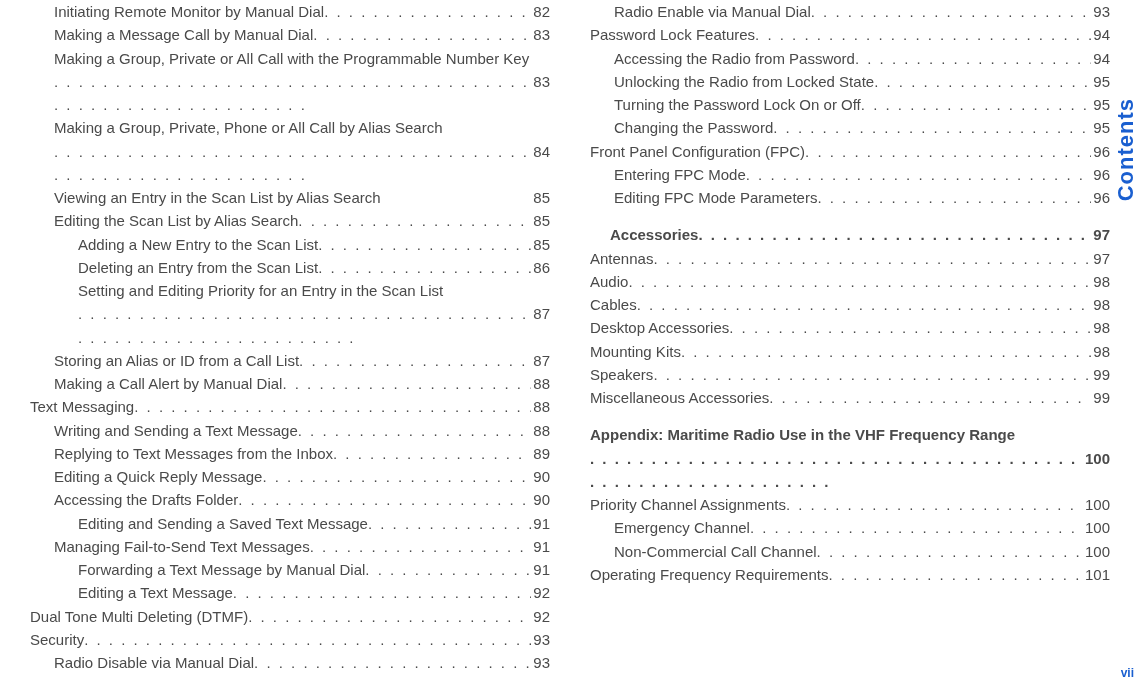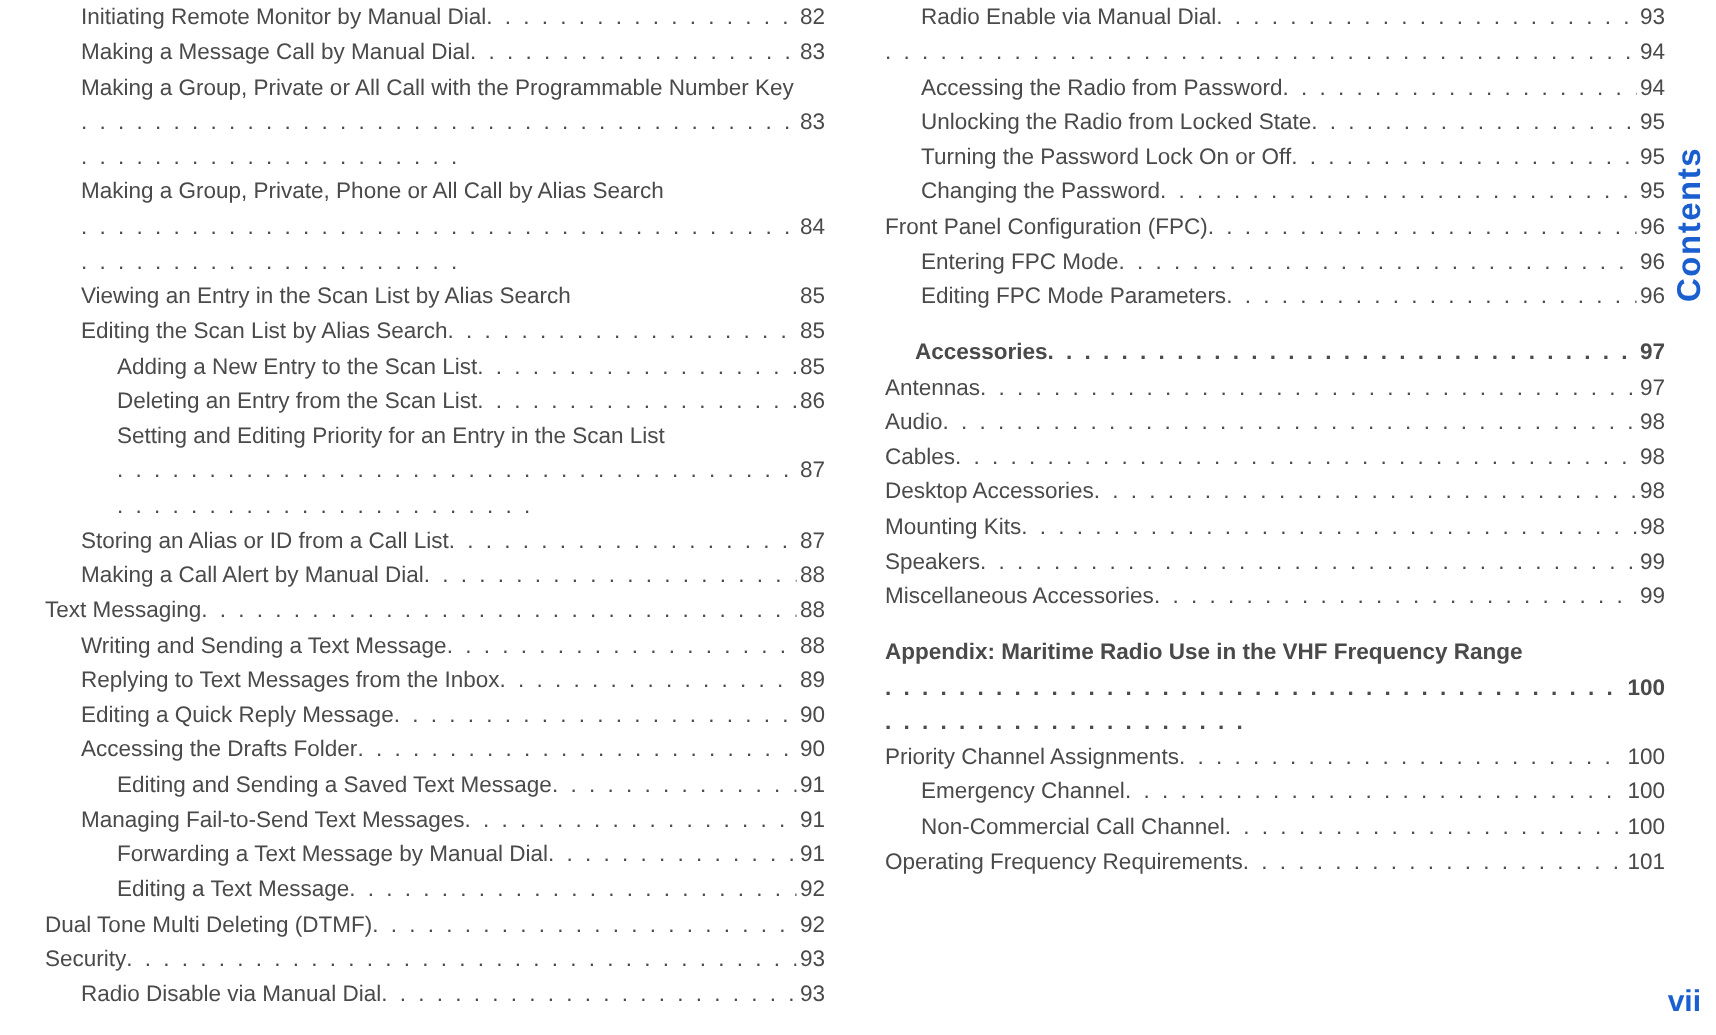--- a/index.html
+++ b/index.html
@@ -63,21 +63,21 @@
     font-weight: bold;
     font-size: 22px;
     letter-spacing: 1px;
   }
   .page-number {
     position: absolute;
     right: 10px;
     bottom: 10px;
     color: #1a5fd0;
     font-weight: bold;
-    font-size: 20px;
+    font-size: 12px;
   }
   .nodots .dots::before { content: ""; }
 </style>
 </head>
 <body>
 
 <div class="page">
   <div class="col col-left" id="col-left">
       <div class="entry lvl2">
         <span class="label">Initiating Remote Monitor by Manual Dial</span>
@@ -201,20 +201,21 @@
         <span class="page-num">93</span>
       </div>
     </div>
   <div class="col col-right" id="col-right">
       <div class="entry lvl2">
         <span class="label">Radio Enable via Manual Dial</span>
         <span class="dots"></span>
         <span class="page-num">93</span>
       </div>
       <div class="entry lvl1">
+        <span class="label">Password Lock Features</span>
         <span class="dots"></span>
         <span class="page-num">94</span>
       </div>
       <div class="entry lvl2">
         <span class="label">Accessing the Radio from Password</span>
         <span class="dots"></span>
         <span class="page-num">94</span>
       </div>
       <div class="entry lvl2">
         <span class="label">Unlocking the Radio from Locked State</span>

